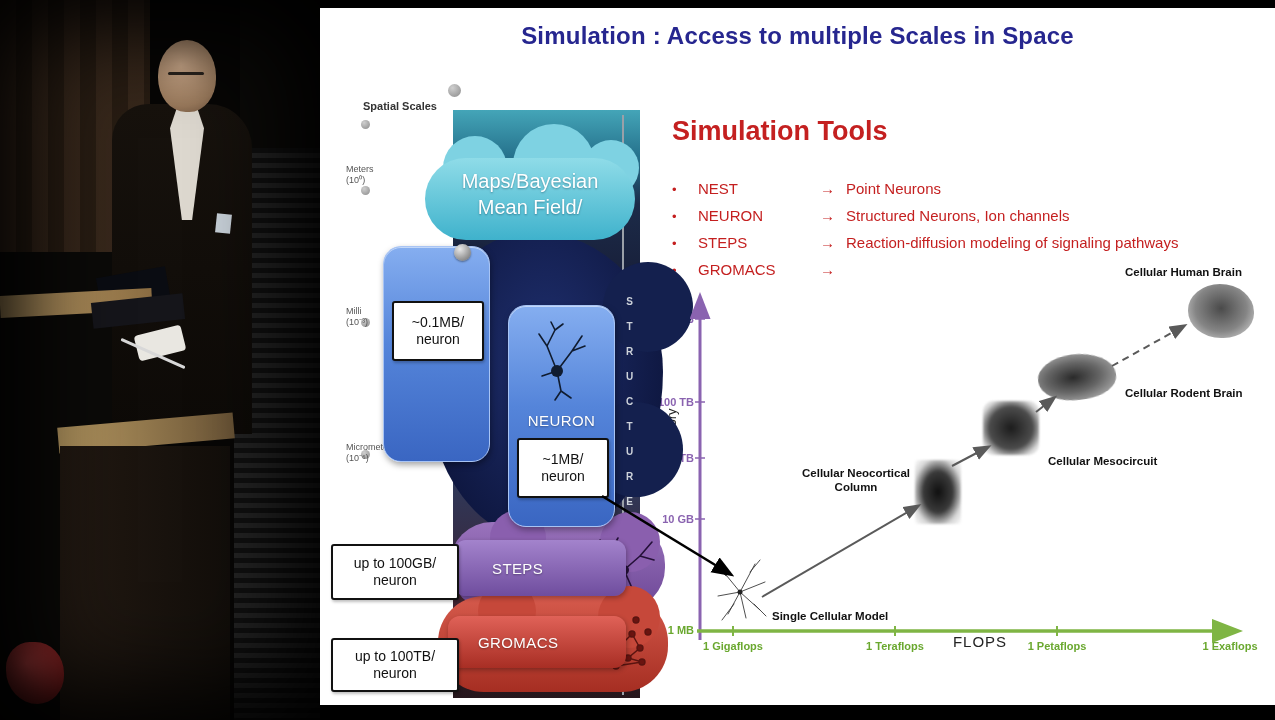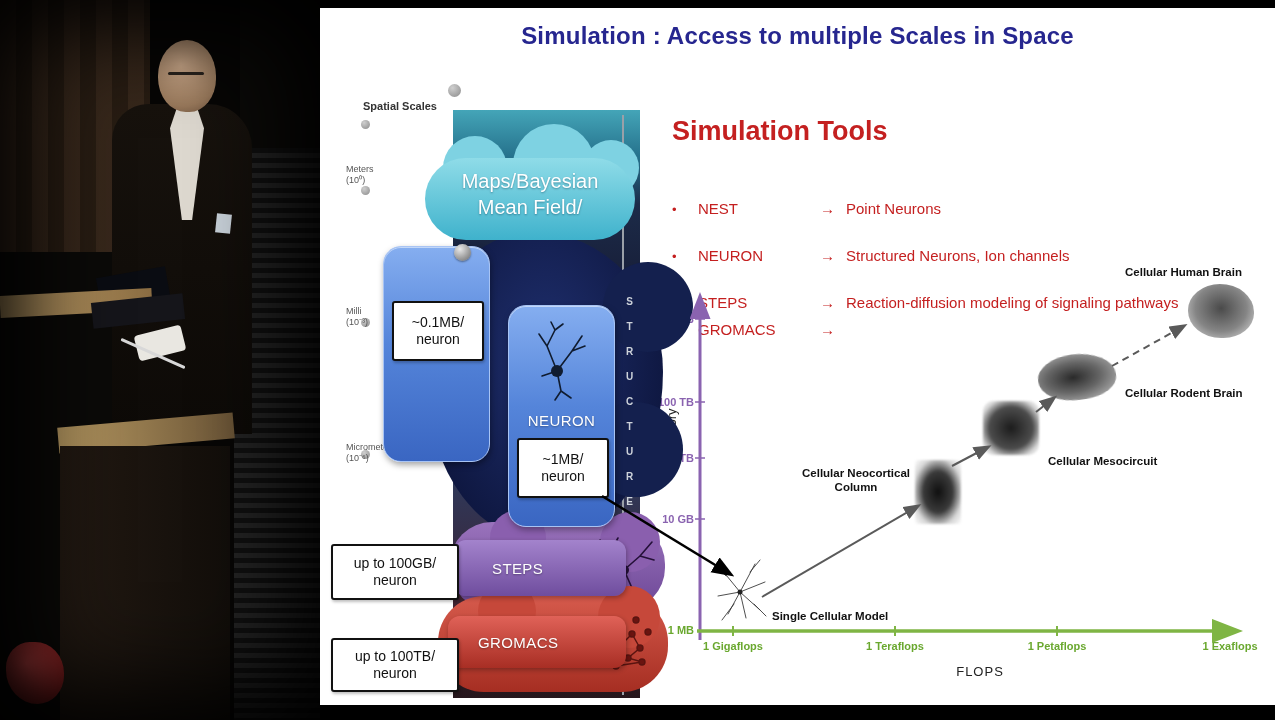--- a/index.html
+++ b/index.html
@@ -112,31 +112,31 @@
                box-shadow:1px 2px 5px rgba(0,0,0,.3);}
   .bar-gromacs span{padding-left:30px;}
   .bar-text{color:#fff;font-size:15px;letter-spacing:.4px;text-shadow:0 1px 2px rgba(0,0,0,.35);}
 
   .tools-heading{left:352px;top:116px;font-size:27px;font-weight:600;color:#c42020;}
   .tools-list{left:352px;top:180px;width:590px;}
   .tool-row{display:flex;align-items:baseline;font-size:15px;color:#c41f1f;margin-bottom:9px;line-height:17px;}
   .t-bullet{width:26px;font-size:13px;}
   .t-name{width:122px;}
   .t-arrow{width:26px;font-weight:700;}
-  .t-desc{flex:1;margin-top:20px;}
+  .t-desc{flex:1;}
 
   
   .ylabel{left:307px;top:424px;width:90px;height:16px;text-align:center;color:#222;font-size:13px;
           transform:rotate(-90deg);}
   .ytick{width:48px;text-align:right;font-size:11px;font-weight:700;color:#8a63b0;}
   .yt0{left:326px;top:313px;} .yt1{left:326px;top:396px;} .yt2{left:326px;top:452px;}
   .yt3{left:326px;top:513px;} .yt4{left:326px;top:624px;color:#6aa82f;}
   .xtick{width:92px;text-align:center;font-size:11px;font-weight:700;color:#6aa82f;top:640px;}
   .xt0{left:367px;} .xt1{left:529px;} .xt2{left:691px;} .xt3{left:864px;}
-  .xlabel{left:610px;top:664px;width:100px;text-align:center;font-size:13px;color:#222;letter-spacing:1px;}
+  .xlabel{left:610px;top:633px;width:100px;text-align:center;font-size:15px;color:#222;letter-spacing:1px;}
   .pt-label{font-size:11.5px;font-weight:700;color:#111;line-height:14px;}
   .pl0{left:452px;top:609px;width:140px;}
   .pl1{left:472px;top:466px;width:128px;text-align:center;}
   .pl2{left:728px;top:454px;width:130px;}
   .pl3{left:805px;top:386px;width:140px;}
   .pl4{left:805px;top:265px;width:145px;}
   .blob-col{left:595px;top:460px;width:46px;height:64px;filter:blur(1px);
             background:radial-gradient(ellipse at center,#101010 0%,#3a3a3a 45%,rgba(90,90,90,.25) 75%,transparent 100%);}
   .blob-meso{left:663px;top:401px;width:56px;height:54px;border-radius:10px;filter:blur(1px);
              background:radial-gradient(ellipse at center,#1c1c1c 0%,#4c4c4c 55%,rgba(120,120,120,.3) 80%,transparent 100%);}

